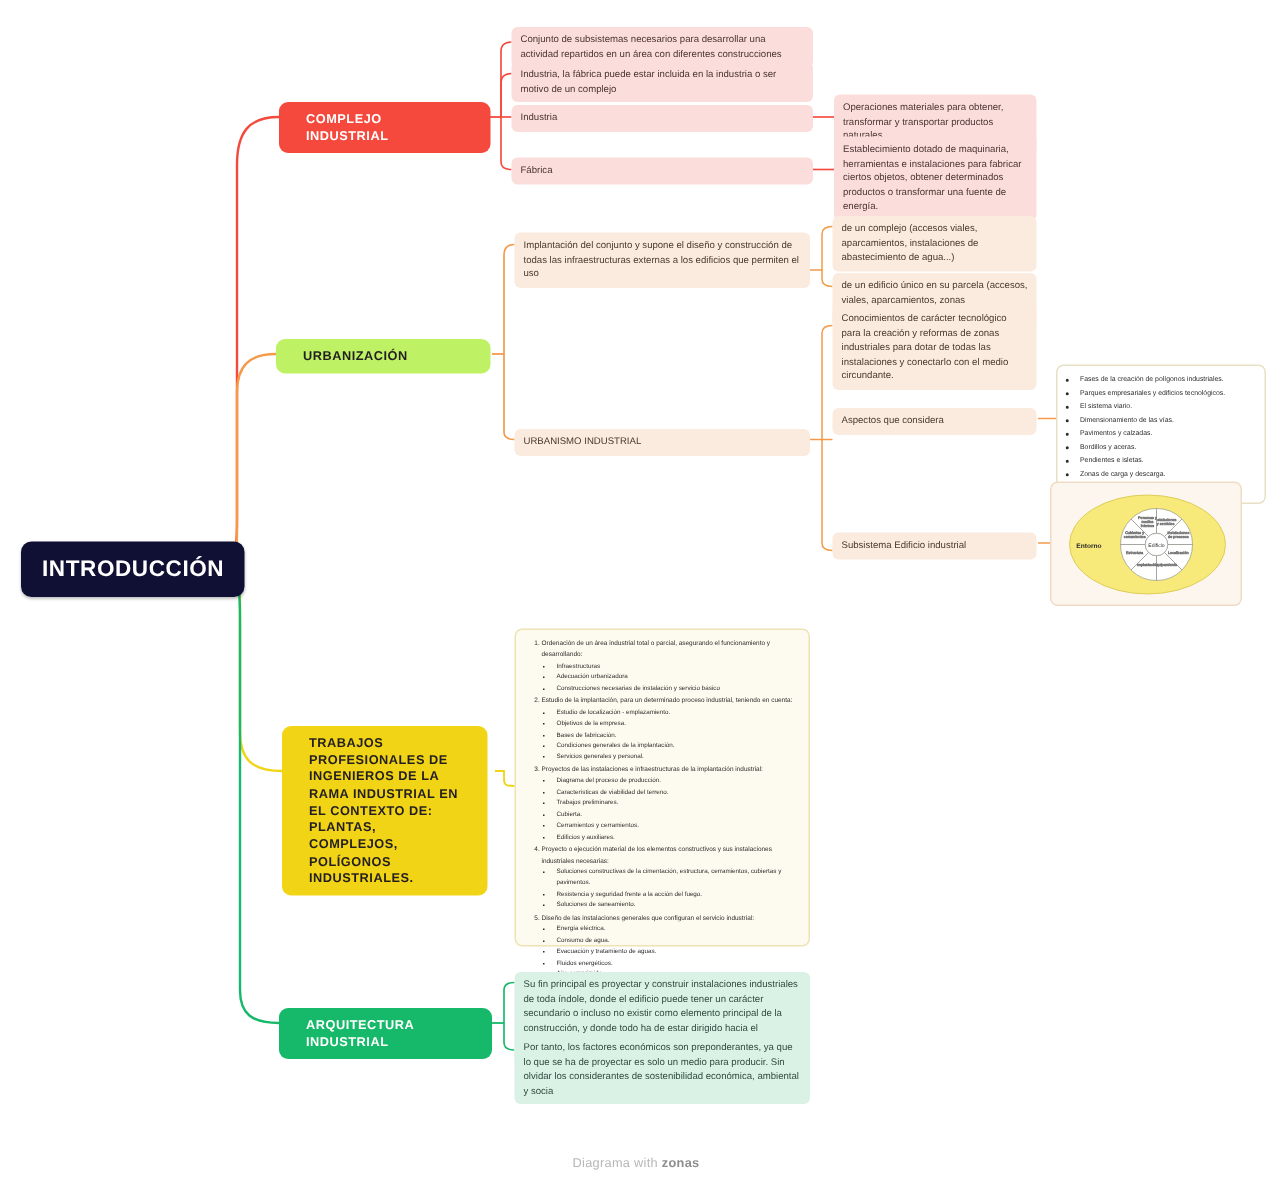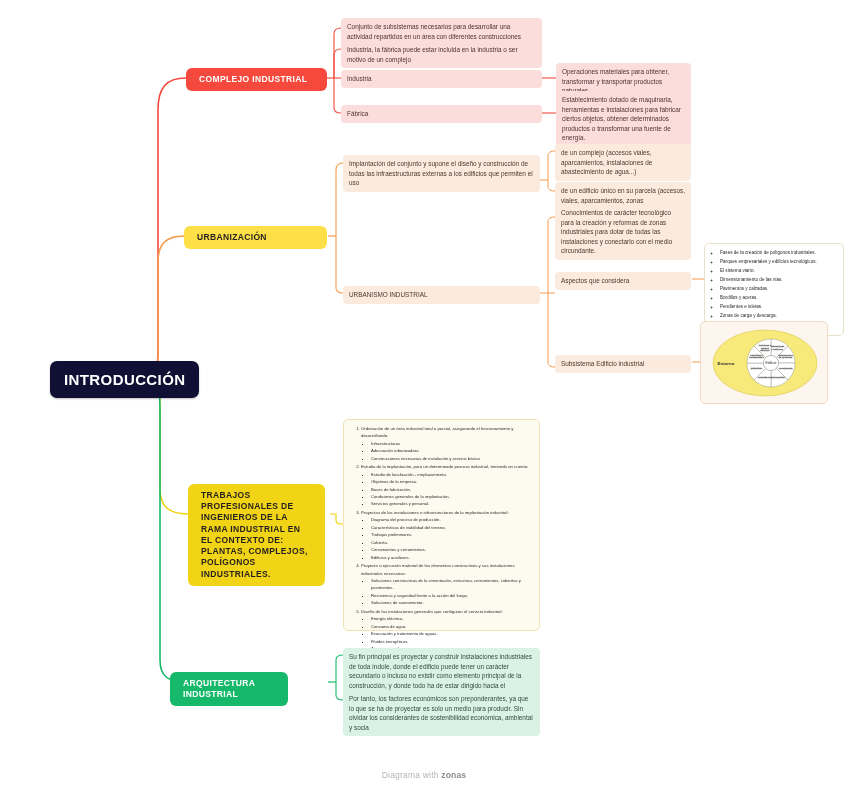--- a/index.html
+++ b/index.html
@@ -23,35 +23,34 @@
   .root {
     background: #0f1033;
     color: #ffffff;
     border-radius: 7px;
     font-size: 15px;
     font-weight: bold;
     letter-spacing: .4px;
     padding: 10px 14px;
     white-space: nowrap;
     box-shadow: 0 1px 2px rgba(0,0,0,.25);
-    margin-left: 36px;
   }
 
   
   .pill {
     border-radius: 6px;
     font-size: 8.5px;
     font-weight: bold;
     letter-spacing: .35px;
     color: #231f20;
-    padding: 6px 13px;
+    padding: 6px 18px;
     line-height: 1.32;
   }
   .pill.red   { background: #f4493c; color: #ffffff; }
-  .pill.orange{ background: #fde047; color: #231f20; }
+  .pill.orange{ background: #bef264; color: #231f20; }
   .pill.yellow{ background: #f2d416; color: #231f20; }
   .pill.green { background: #16b96a; color: #ffffff; }
 
   
   .leaf {
     border-radius: 4px;
     font-size: 6.4px;
     line-height: 1.5;
     padding: 4px 6px;
     color: #3b3b3b;
@@ -262,21 +261,21 @@
             <li>Evacuación y tratamiento de aguas.</li>
             <li>Fluidos energéticos.</li>
             <li>Aire comprimido.</li>
             <li>Climatización y ventilación.</li>
             <li>Protección contra incendios.</li>
           </ul>
         </li>
       </ol>
   </div>
 
-  <div class="node pill green" style="left:170px; top:672px; width:118px;">ARQUITECTURA INDUSTRIAL</div>
+  <div class="node pill green" style="left:186px; top:672px; width:142px;">ARQUITECTURA INDUSTRIAL</div>
 
   <div class="node leaf green" style="left:343px; top:648px; width:197px;">Su fin principal es proyectar y construir instalaciones industriales de toda índole, donde el edificio puede tener un carácter secundario o incluso no existir como elemento principal de la construcción, y donde todo ha de estar dirigido hacia el cumplimiento de las necesidades impuestas por el proceso industrial de producción.</div>
 
   <div class="node leaf green" style="left:343px; top:690px; width:197px;">Por tanto, los factores económicos son preponderantes, ya que lo que se ha de proyectar es solo un medio para producir. Sin olvidar los considerantes de sostenibilidad económica, ambiental y socia</div>
 
   <div class="footer">
     <span>Diagrama with </span><b>zonas</b>
   </div>
 
 </div>

